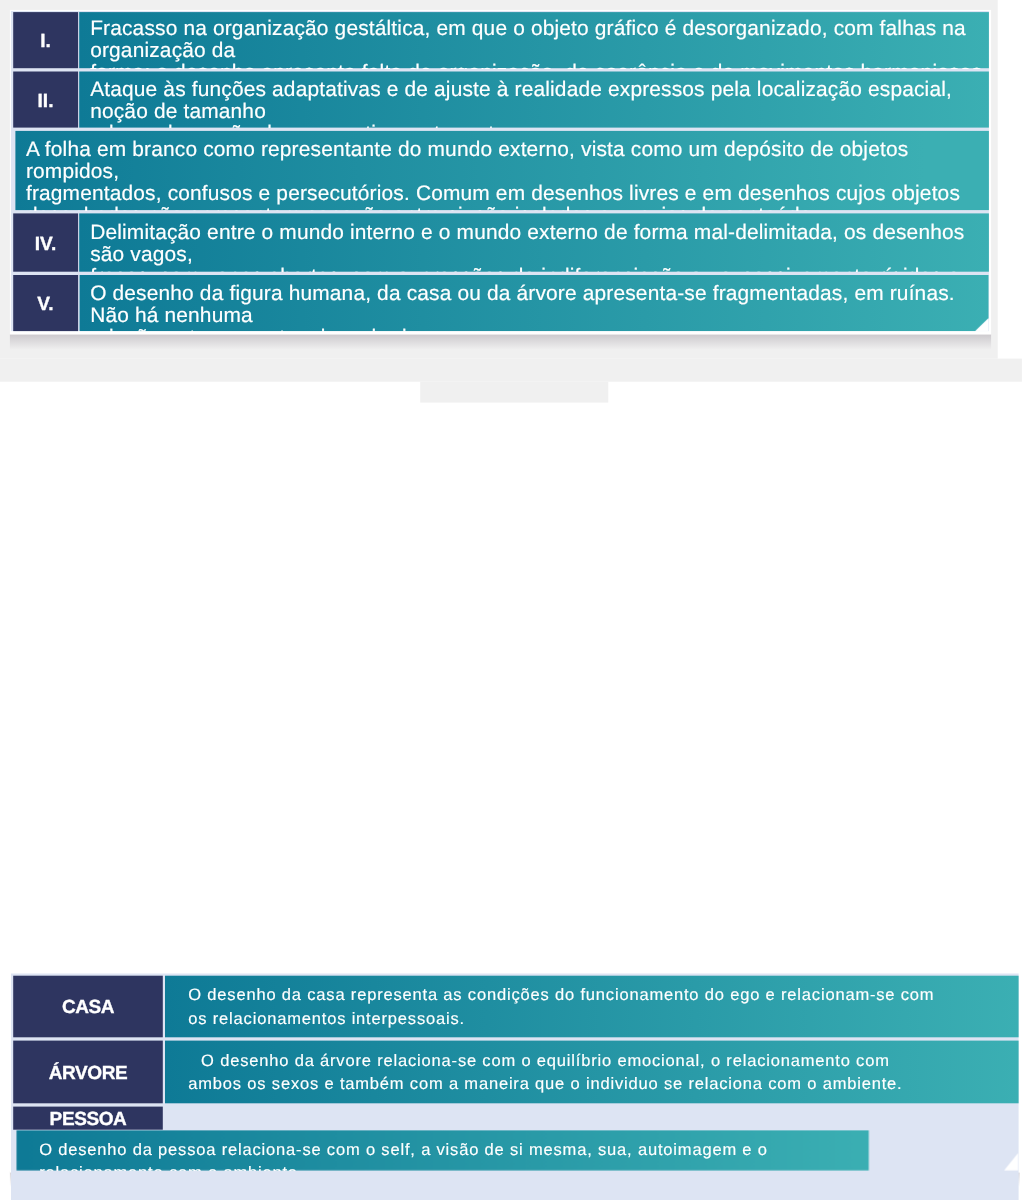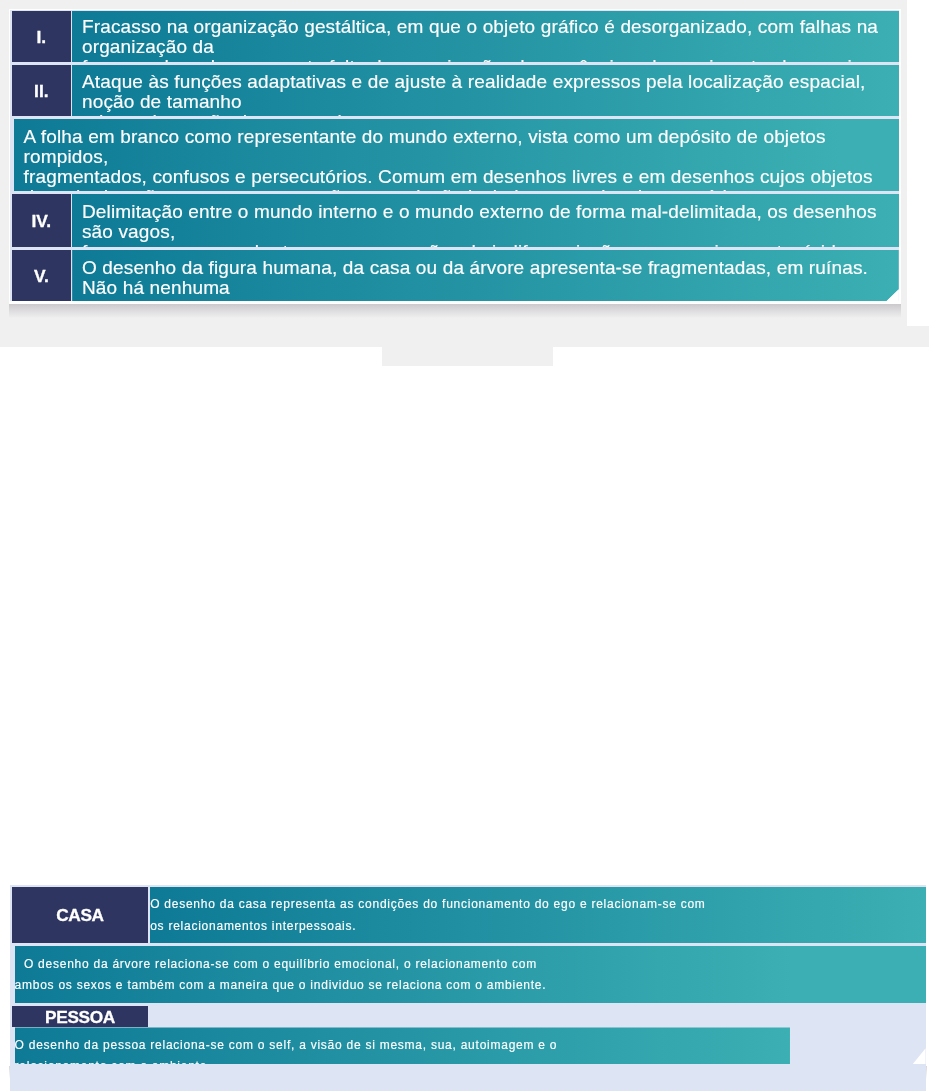--- a/index.html
+++ b/index.html
@@ -42,21 +42,21 @@
   #t1 .cell .tx{left:9.8px;top:5.8px;font-size:19px;letter-spacing:0.15px;line-height:20.1px;}
 
   
   #t2{left:8.6px;top:883.4px;width:919px;height:183px;}
   #t2 .inner{left:1.8px;top:1.5px;width:915.6px;height:214px;background:#dde4f3;}
   #t2 .rows{position:absolute;left:1.8px;top:1.7px;width:913.4px;height:177.6px;}
   #t2 .row{width:913.4px;}
   #t2 .lab{width:135.6px;font-size:17.3px;}
   #t2 .lab>span{top:0.6px;letter-spacing:-0.38px;}
   #t2 .cell{margin-left:2.4px;}
-  #t2 .cell .tx{left:0;top:7px;font-size:12px;letter-spacing:0.75px;line-height:21.5px;}
+  #t2 .cell .tx{left:21px;top:7px;font-size:15px;letter-spacing:0.75px;line-height:21.5px;}
 </style>
 </head>
 <body>
 
 <div class="page">
   <div class="bg-gray-top"></div>
   <div class="bg-gray-band"></div>
   <div class="bg-gray-tab"></div>
 
   <div class="shadow" id="s1"></div>
@@ -112,20 +112,23 @@
       <div class="rows">
           <div class="row" style="top: 0.6px; height: 56.1px;">
             <div class="lab">
               <span>CASA</span>
             </div>
             <div class="cell" style="background: linear-gradient(to right, rgb(14, 122, 150) 0px, rgb(59, 175, 179) 775.4px);">
               <div class="tx" style="top: 7px;">O desenho da casa representa as condições do funcionamento do ego e relacionam-se com<br>os relacionamentos interpessoais.</div>
             </div>
           </div>
           <div class="row" style="top: 59.4px; height: 57.4px;">
+            <div class="lab">
+              <span>ÁRVORE</span>
+            </div>
             <div class="cell" style="background: linear-gradient(to right, rgb(14, 122, 150) 0px, rgb(59, 175, 179) 775.4px); text-align: center;">
               <div class="tx" style="top: 7.9px;">O desenho da árvore relaciona-se com o equilíbrio emocional, o relacionamento com<br>ambos os sexos e também com a maneira que o individuo se relaciona com o ambiente.</div>
             </div>
           </div>
           <div class="row" style="top: 119.8px; height: 57.8px; flex-direction: column;">
             <div class="fold" style="right: 0px; bottom: 0px; width: 13px; height: 16px; background: rgb(255, 255, 255); clip-path: polygon(100% 0px, 100% 100%, 0px 100%);"></div>
             <div class="lab">
               <span>PESSOA</span>
             </div>
             <div class="cell" style="background: linear-gradient(to right, rgb(14, 122, 150) 0px, rgb(59, 175, 179) 775.4px); clip-path: polygon(0px 0px, 775.4px 0px, 775.4px 41.8px, 762.4px 57.8px, 0px 57.8px);">

